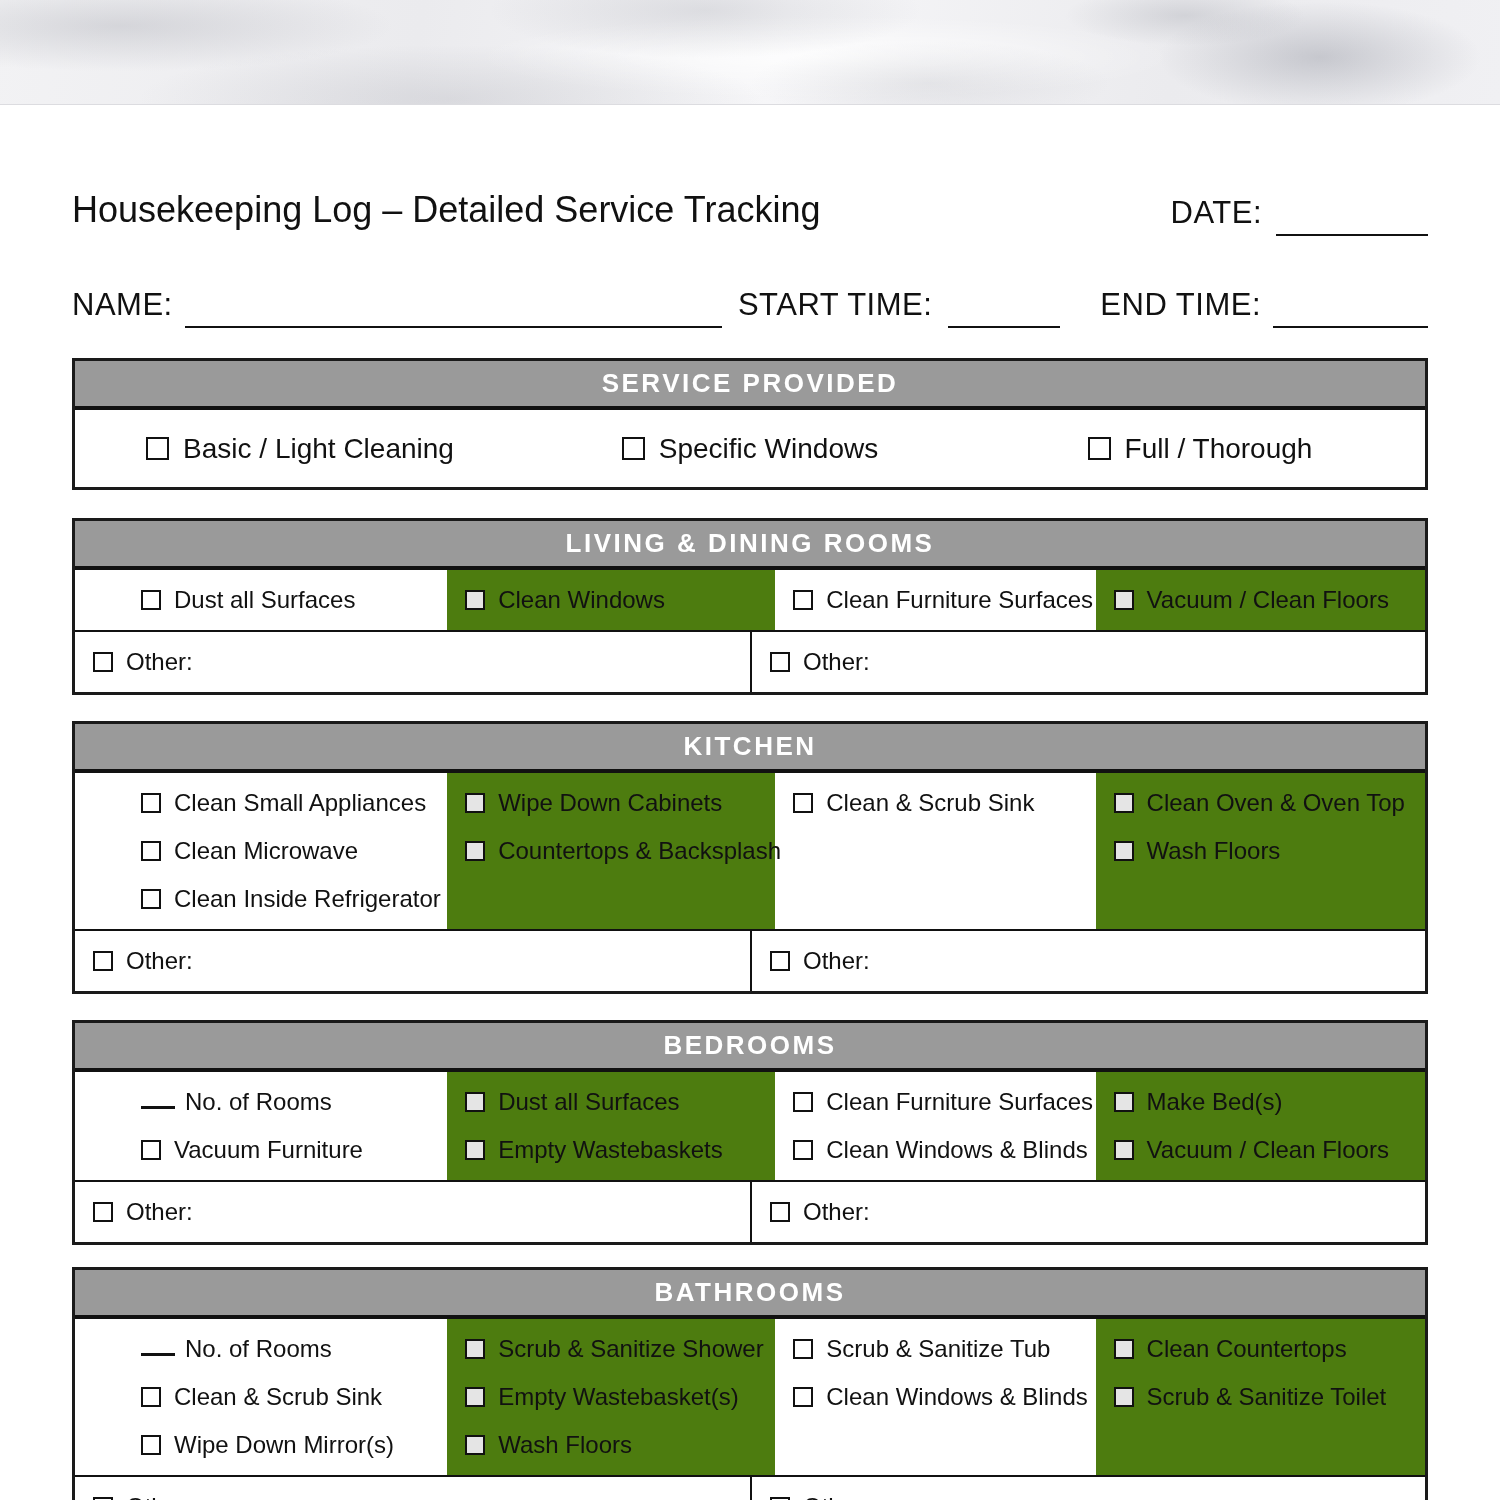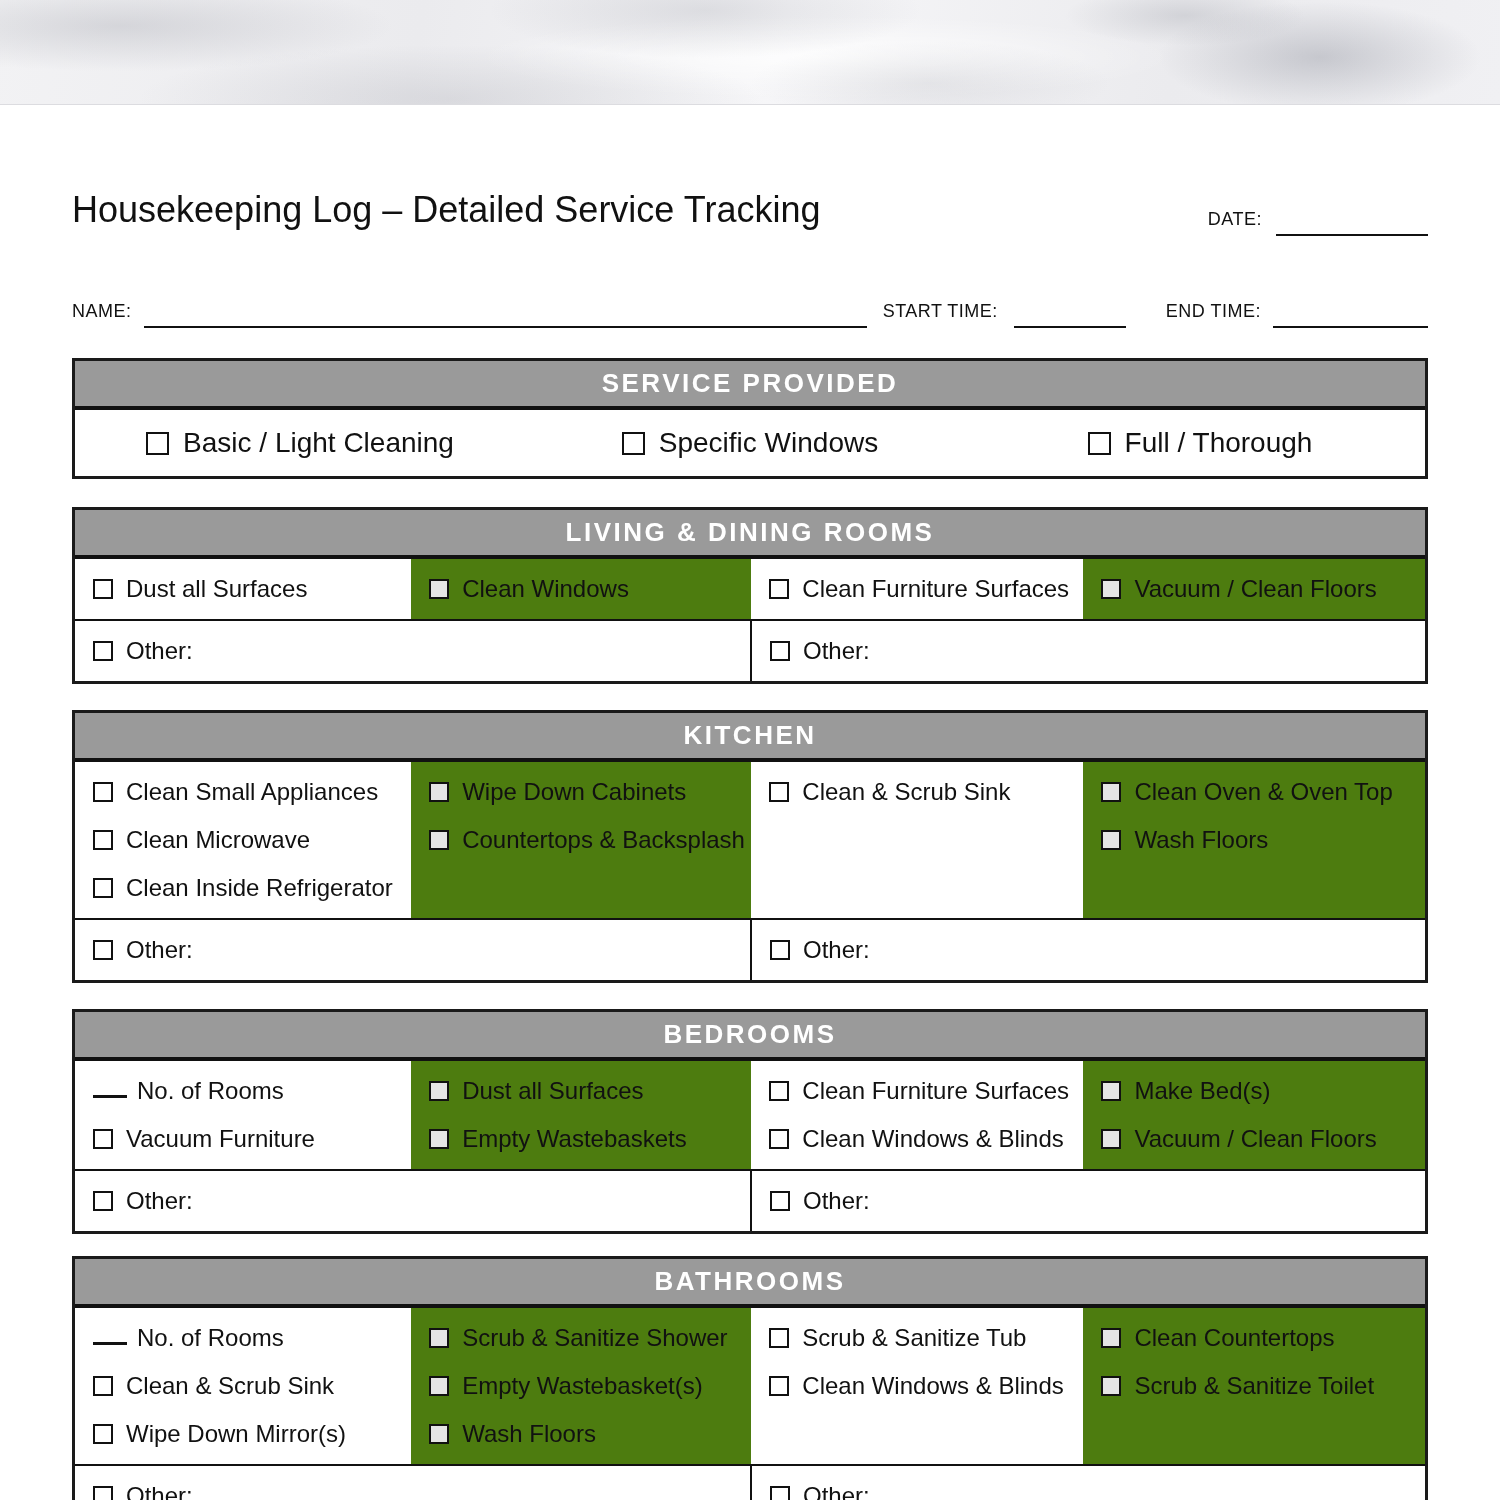--- a/index.html
+++ b/index.html
@@ -27,21 +27,21 @@
   .content { padding: 0 72px; }
 
   
   .title-row {
     margin-top: 83px;
     display: flex; align-items: flex-end; justify-content: space-between;
     height: 42px;
   }
   .page-title { font-size: 36px; line-height: 1.1; font-weight: 400; letter-spacing: 0; }
   .field { display: flex; align-items: flex-end; }
-  .field-label { font-size: 18px; line-height: 1.1; letter-spacing: 0.5px; }
+  .field-label { font-size: 31px; line-height: 1.1; letter-spacing: 0.5px; }
   .wline {
     display: inline-block; border-bottom: 2px solid #111; height: 2px;
     position: relative; bottom: -6px;
   }
   .date-line { width: 152px; margin-left: 14px; }
 
   
   .name-row { margin-top: 60px; display: flex; align-items: flex-end; height: 32px; }
   .name-line { flex: 1; margin-left: 12px; margin-right: 16px; }
   .start-label { margin-left: 0; }
@@ -55,26 +55,26 @@
     background: #9a9a9a;
     border-bottom: 4px solid #111;
     color: #ffffff;
     font-weight: bold;
     font-size: 26px;
     letter-spacing: 2.5px;
     text-align: center;
     padding: 7px 0 7px 0;
   }
   
-  .service-row { display: flex; height: 66px; align-items: center; }
+  .service-row { display: flex; height: 77px; align-items: center; }
   .service-item { flex: 1; display: flex; justify-content: center; align-items: center; font-size: 28px; }
   .cb-lg { width: 23px; height: 23px; border: 2px solid #111; margin-right: 14px; flex: none; background: #fff; }
 
   
-  .section-body { display: grid; grid-template-columns: 24.9% 25.2% 24.6% 25.3%; }
+  .section-body { display: grid; grid-template-columns: 24.9% 25.2% 24.6% 25.3%; padding-left: 48px; }
   .col { padding: 6px 0; }
   .col.shaded { background: #4d7c0f; }
   .item { height: 48px; display: flex; align-items: center; padding-left: 18px; font-size: 24px; white-space: nowrap; }
   .cb { width: 20px; height: 20px; border: 2px solid #111; margin-right: 13px; flex: none; background: #fff; }
   .col.shaded .cb { background: #e5e5e5; }
   .numline { width: 34px; height: 14px; border-bottom: 3px solid #111; margin-right: 10px; flex: none; }
 
   
   .other-row { display: flex; border-top: 2px solid #111; height: 62px; justify-content: flex-end; }
   .other-cell { width: 50%; display: flex; align-items: center; padding-left: 18px; font-size: 24px; }

